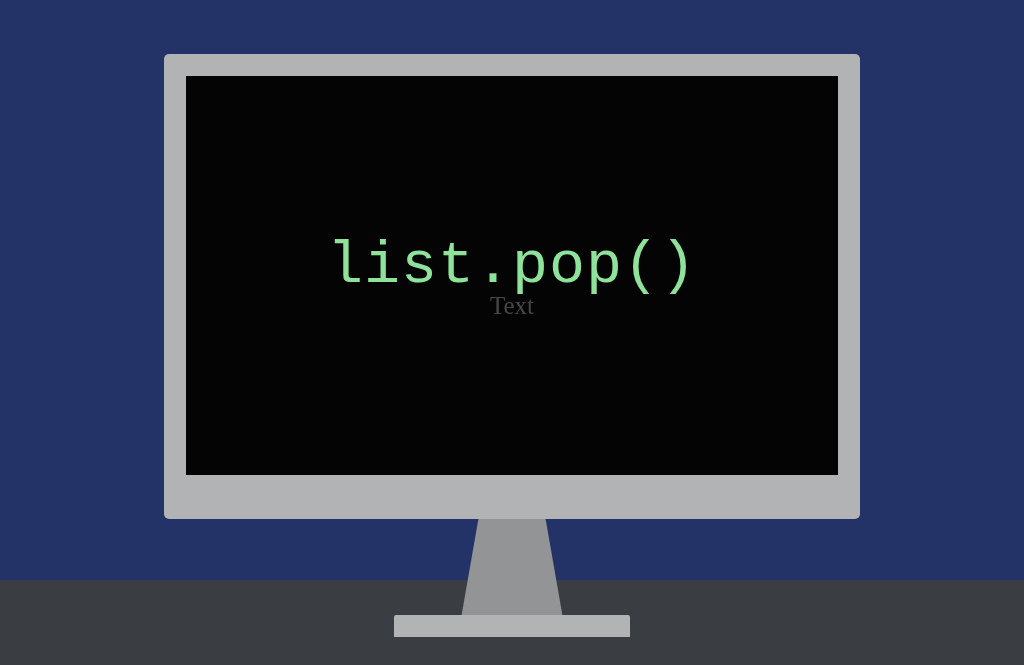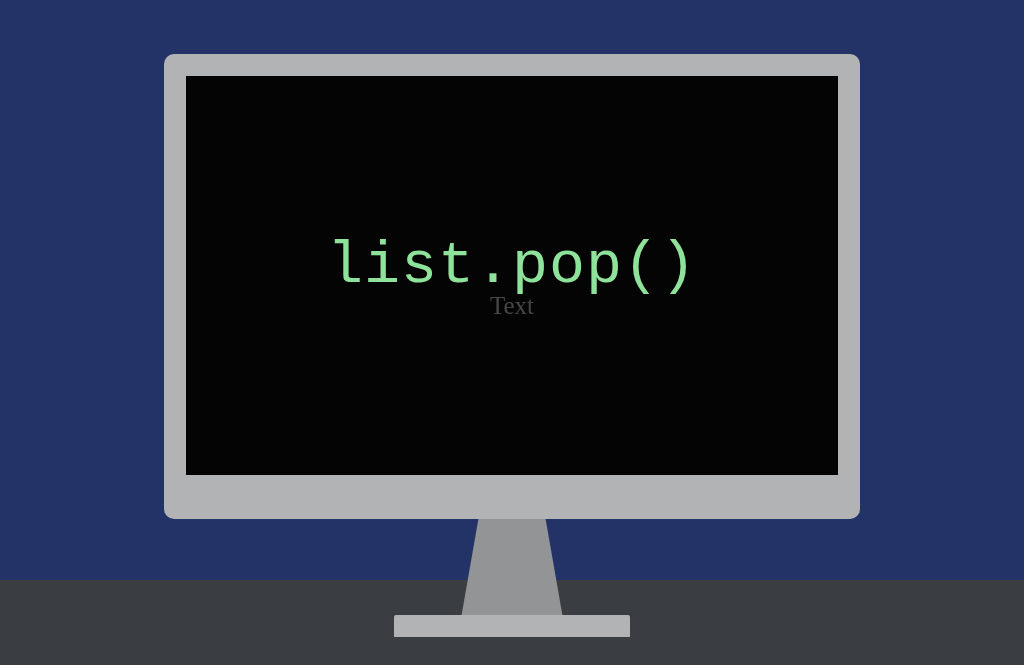--- a/index.html
+++ b/index.html
@@ -26,21 +26,21 @@
       position: absolute;
       left: 50%;
       top: 54px;
       transform: translateX(-50%);
       width: 696px;
     }
     .monitor-body {
       width: 100%;
       height: 465px;
       background: #b1b3b4;
-      border-radius: 10px;
+      border-radius: 5px;
       padding: 22px 22px 0 22px;
       display: flex;
       flex-direction: column;
       align-items: center;
     }
     .screen {
       width: 100%;
       height: 399px;
       background: #040405;
       position: relative;

